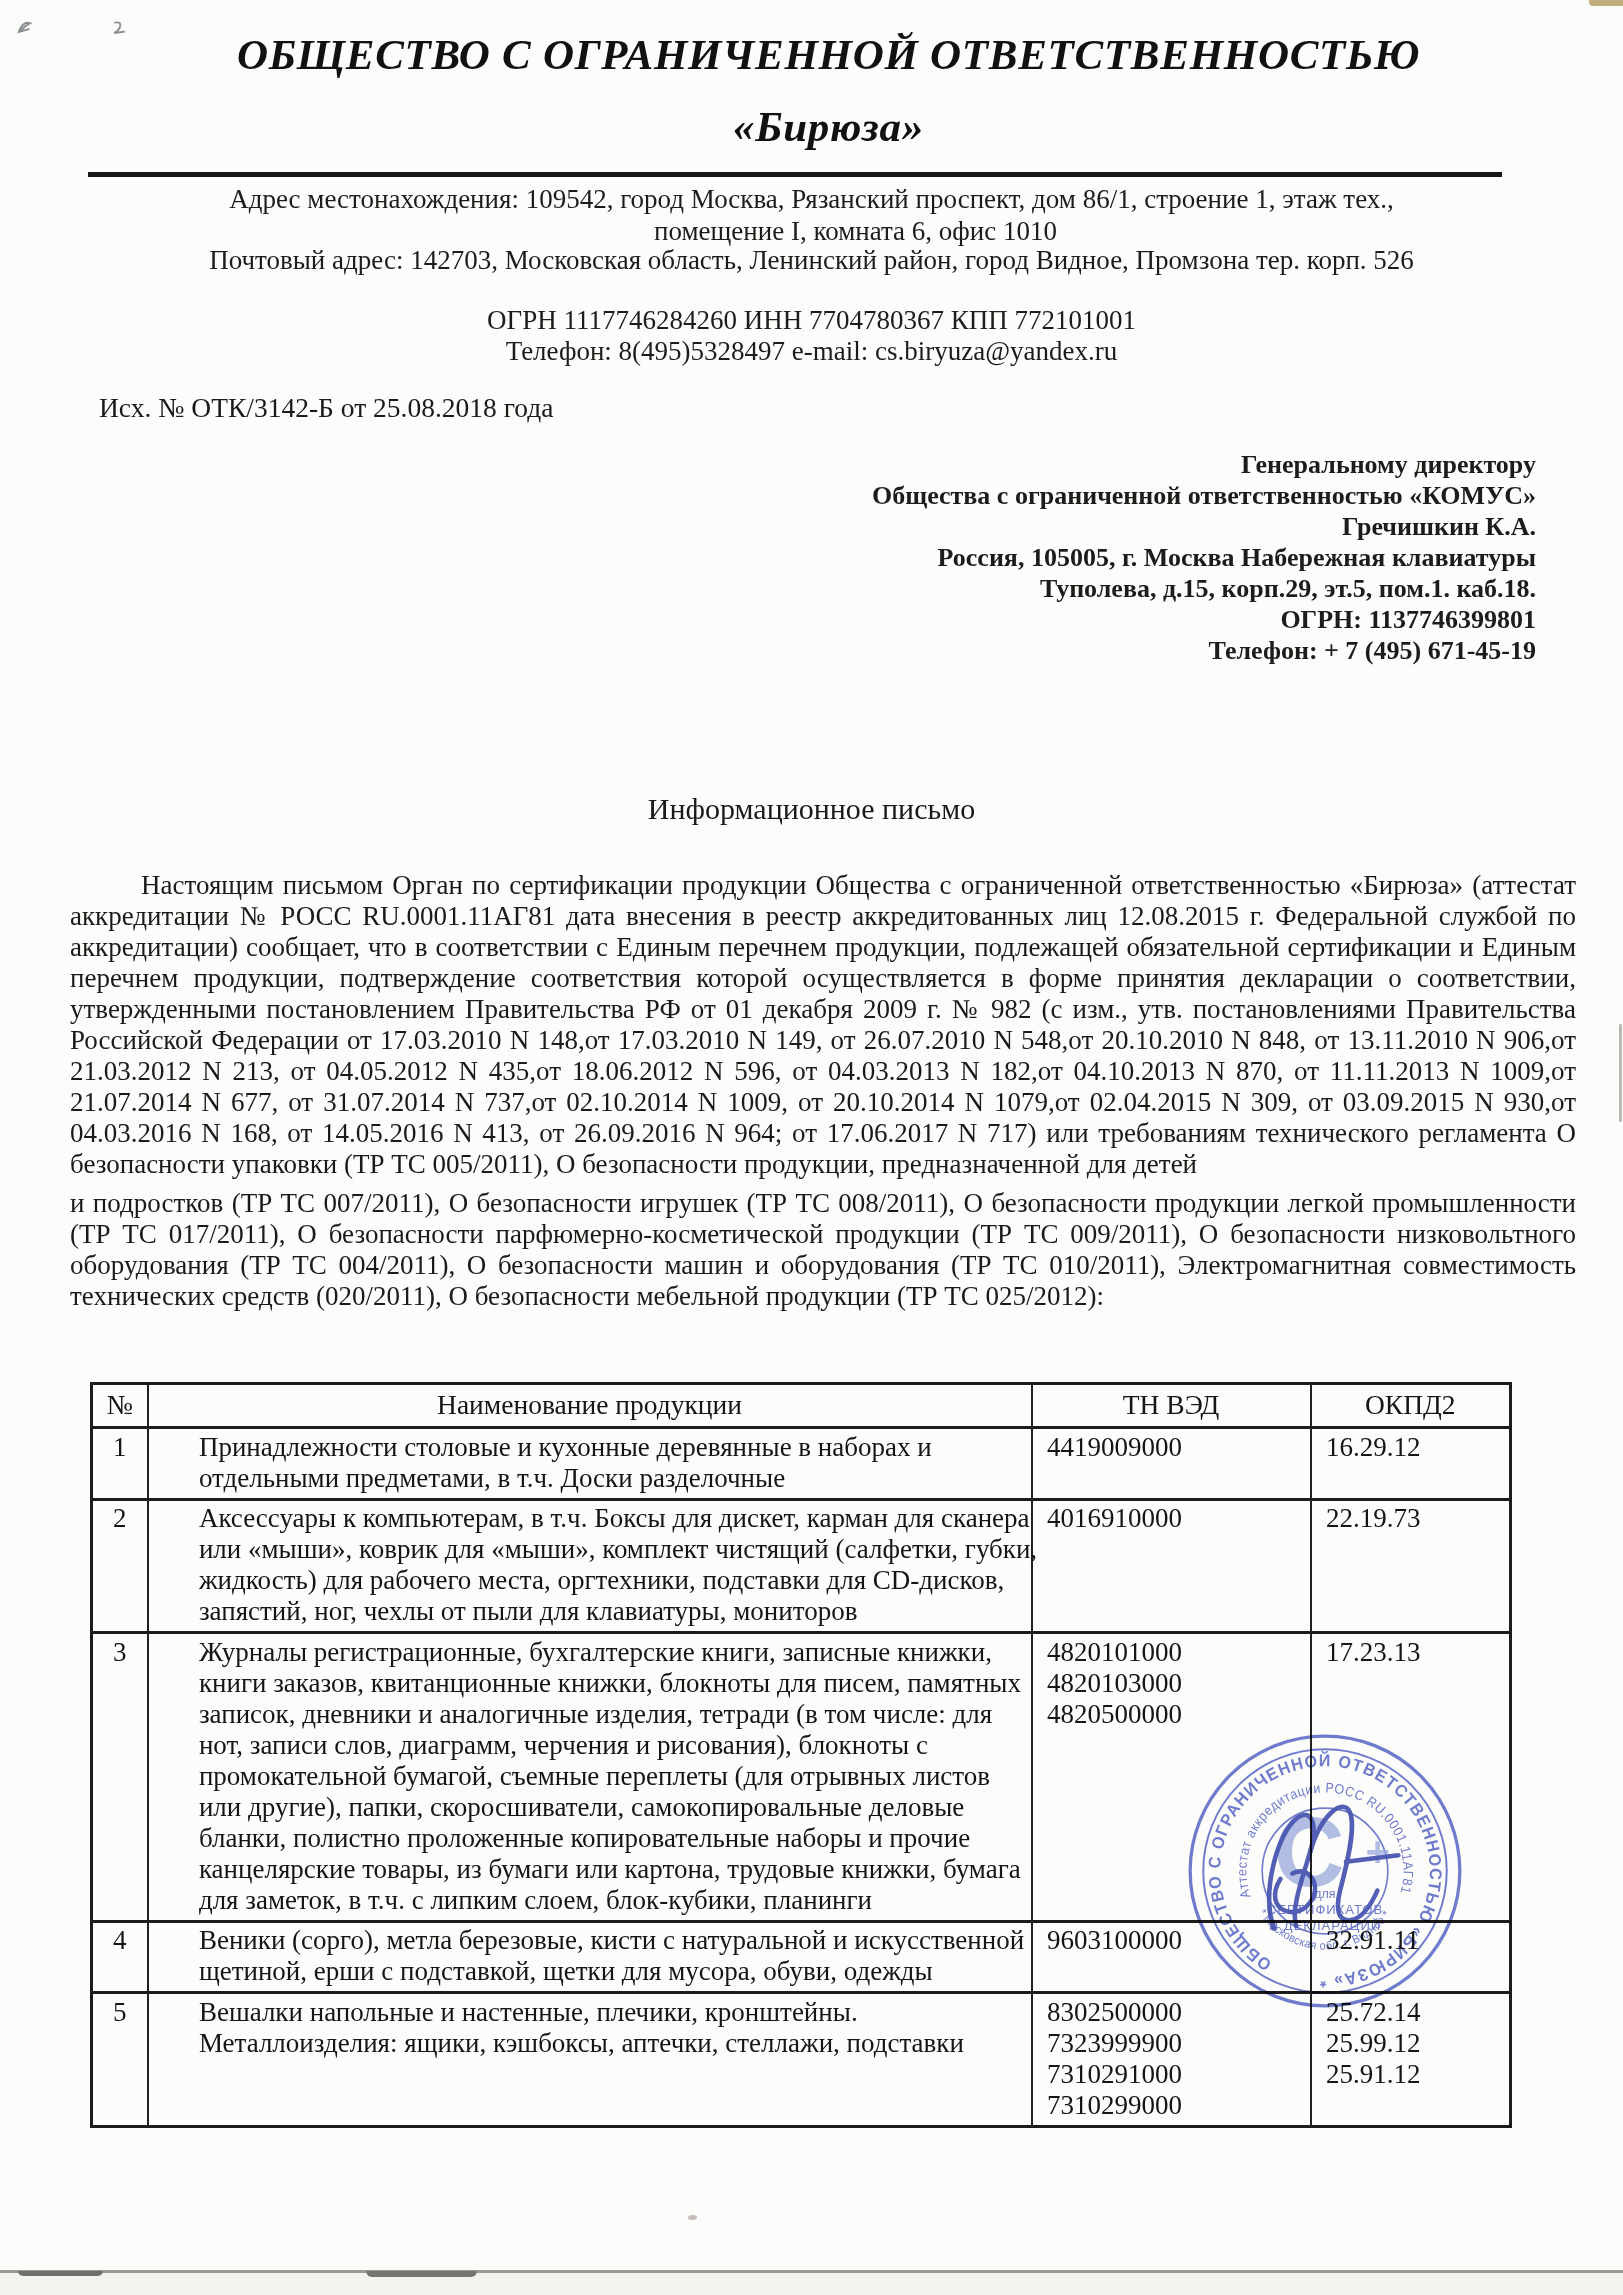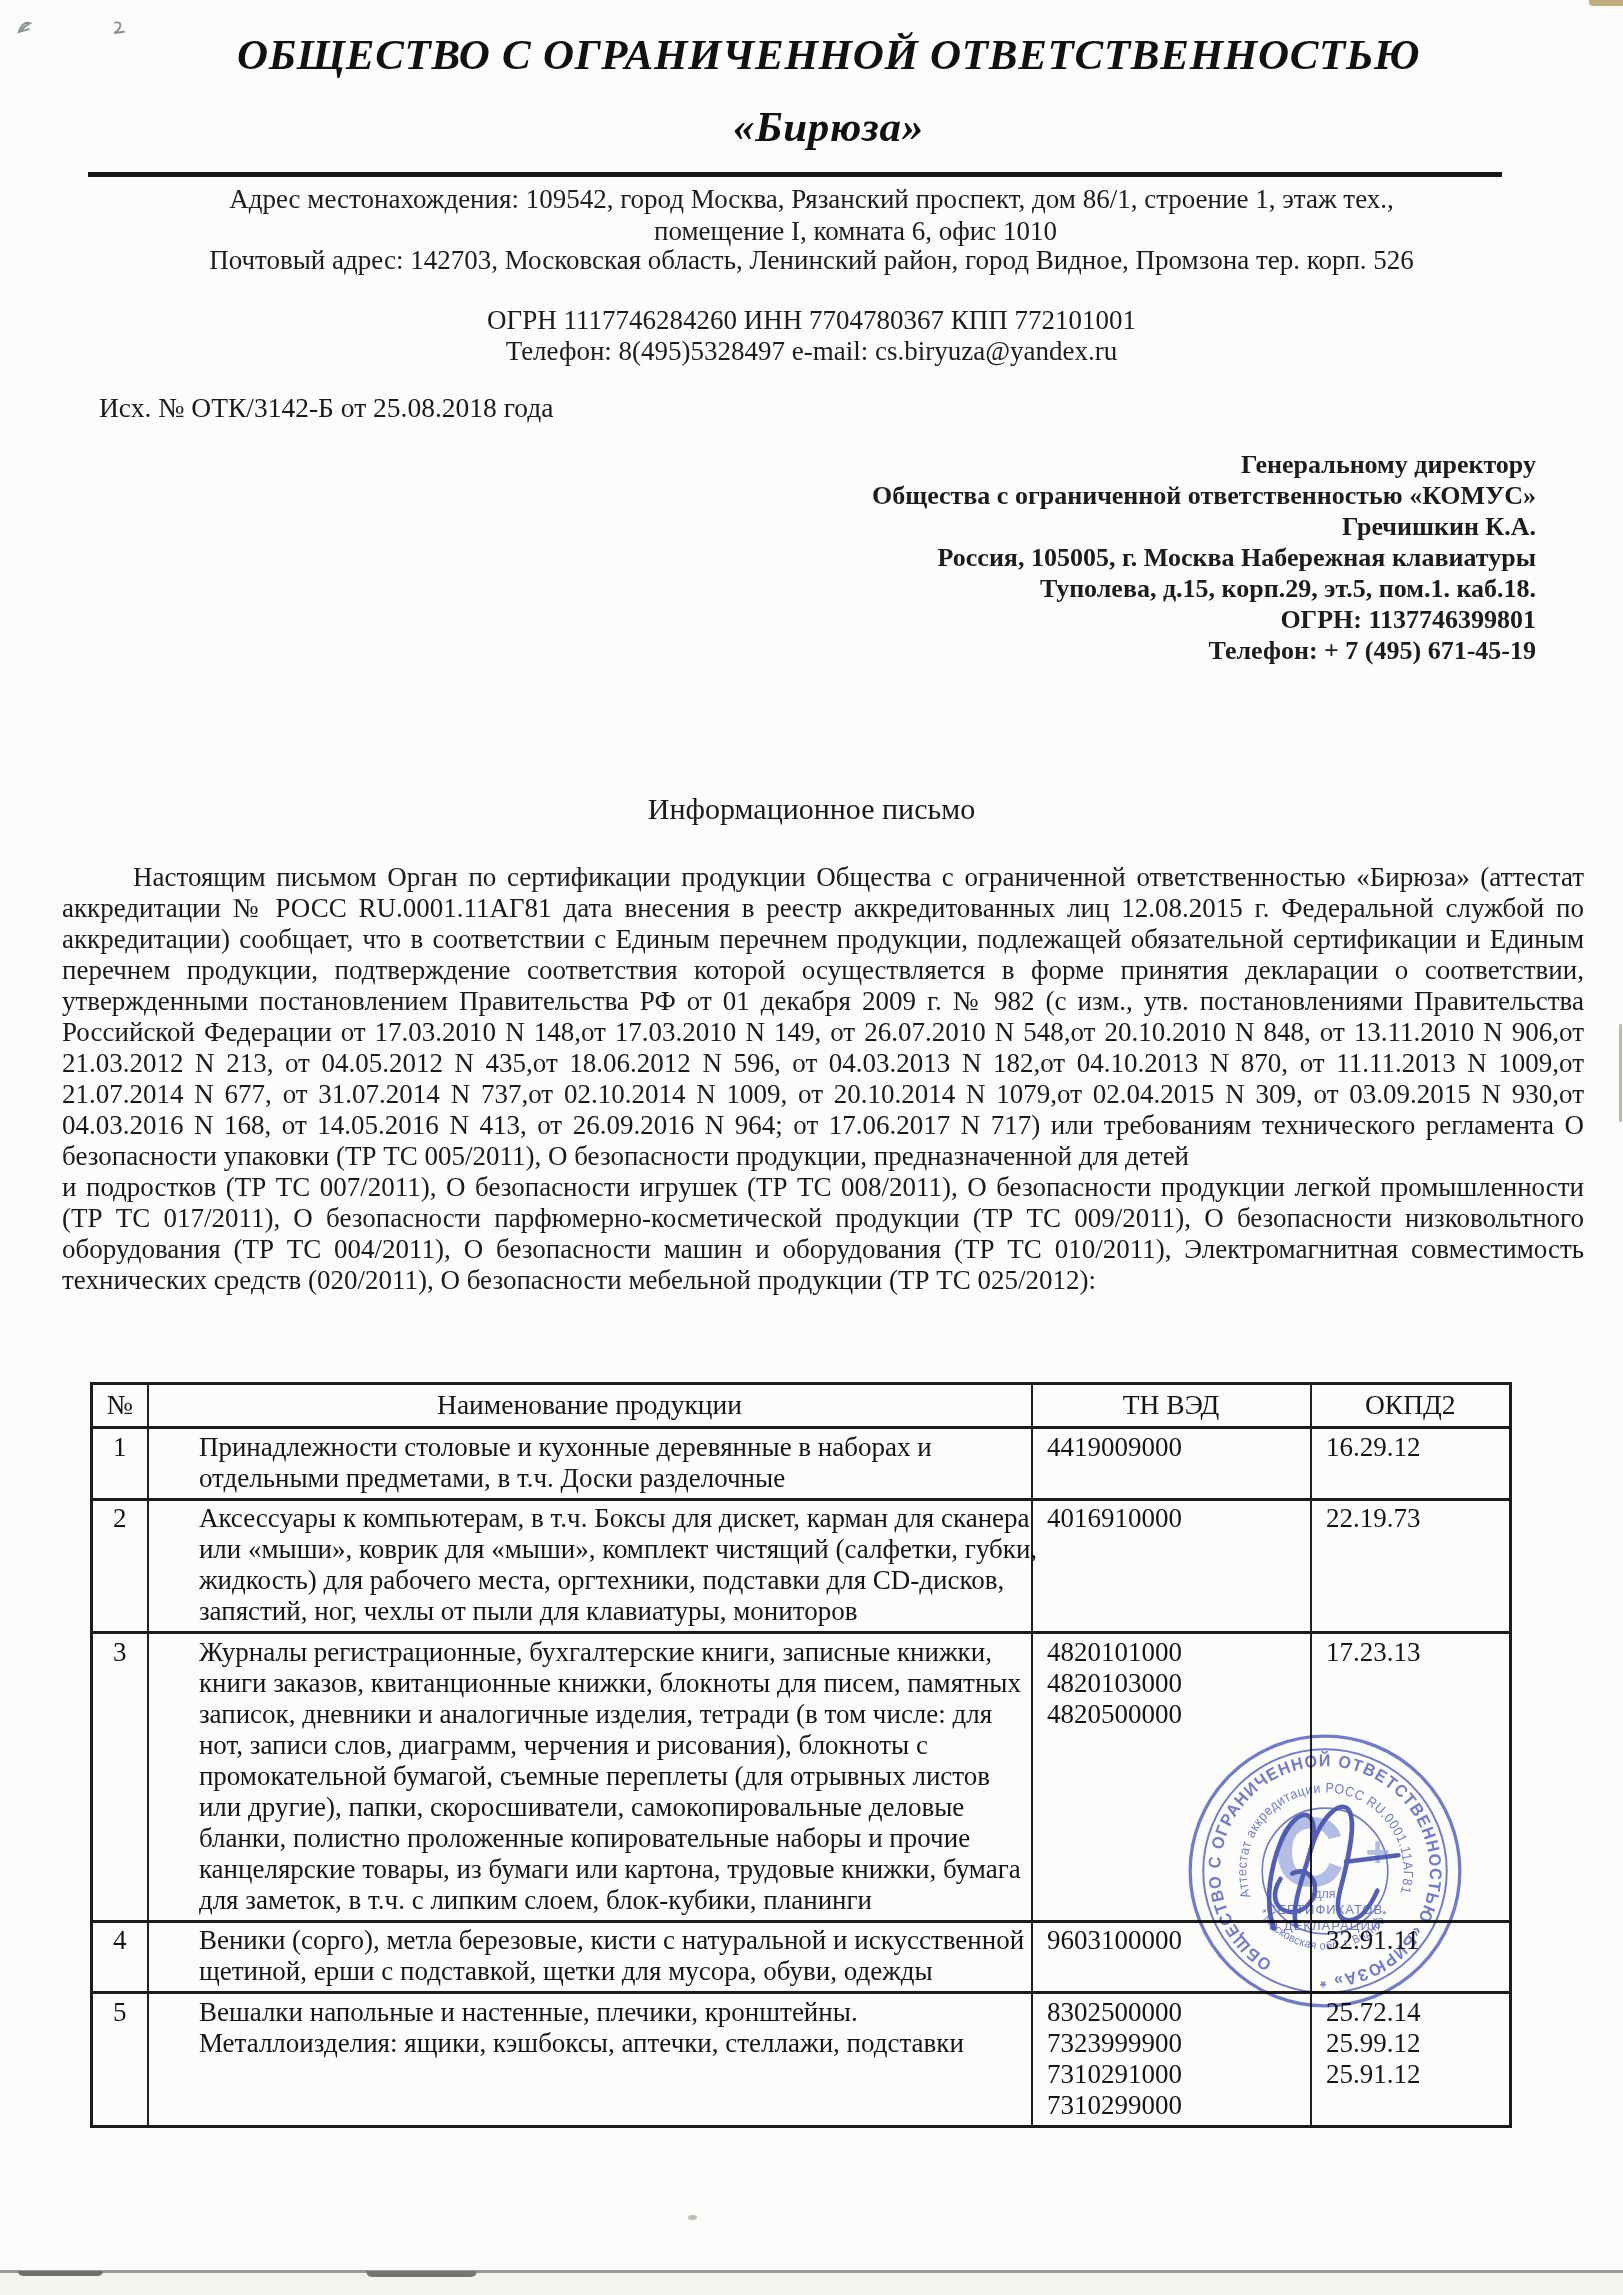--- a/index.html
+++ b/index.html
@@ -57,21 +57,21 @@
   
   .doc-title{
     position:absolute;left:0;top:792px;width:1623px;
     text-align:center;font-size:30px;
   }
   .body-text{
     position:absolute;left:62px;top:862px;width:1522px;
     font-size:27px;line-height:31px;
     text-align:justify;color:#1b1a18;
   }
-  .body-text p{margin:0;}
+  .body-text p{margin:8px;}
   .body-text p.p1{text-indent:71px;}
 
   
   .products{
     position:absolute;left:90px;top:1382px;
     border-collapse:collapse;table-layout:fixed;
     width:1420px;font-size:27px;color:#161514;
   }
   .products th,.products td{
     border:2px solid #202020;

